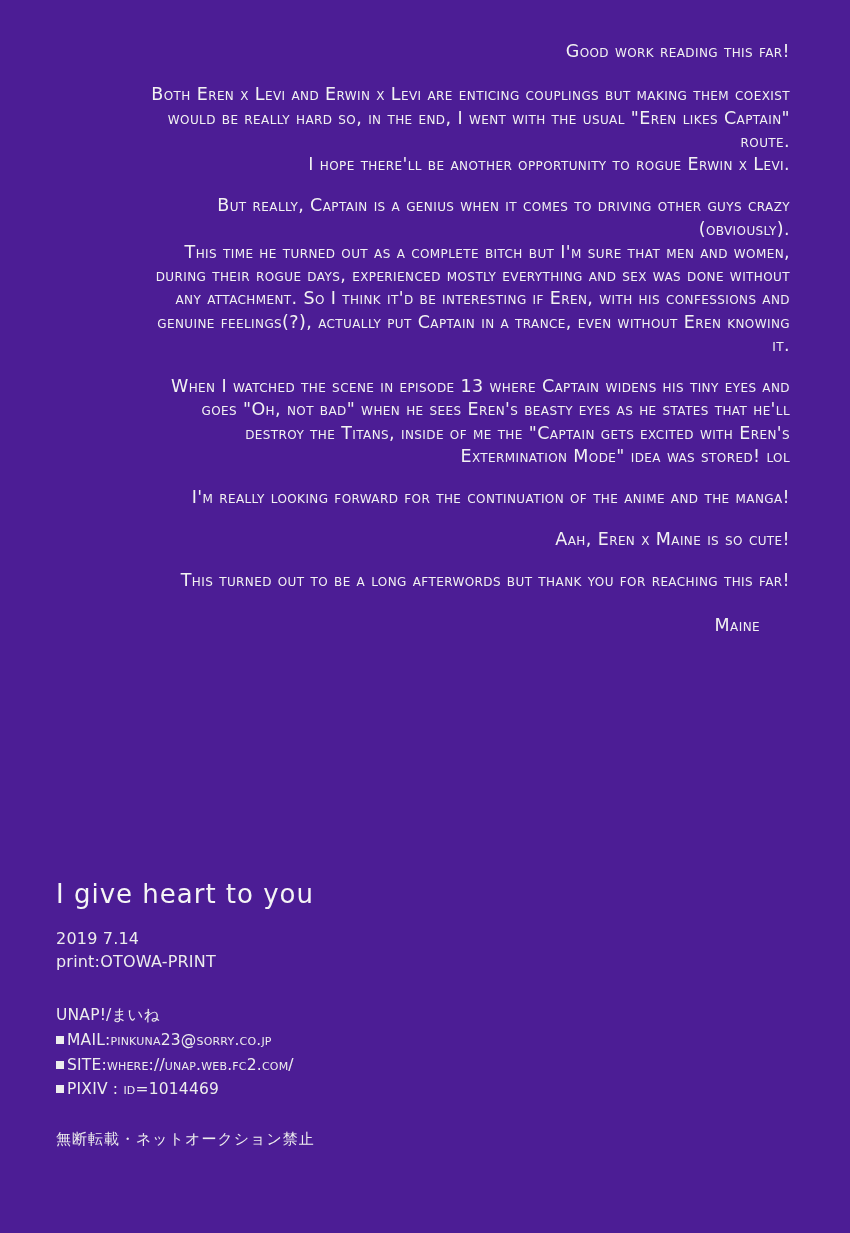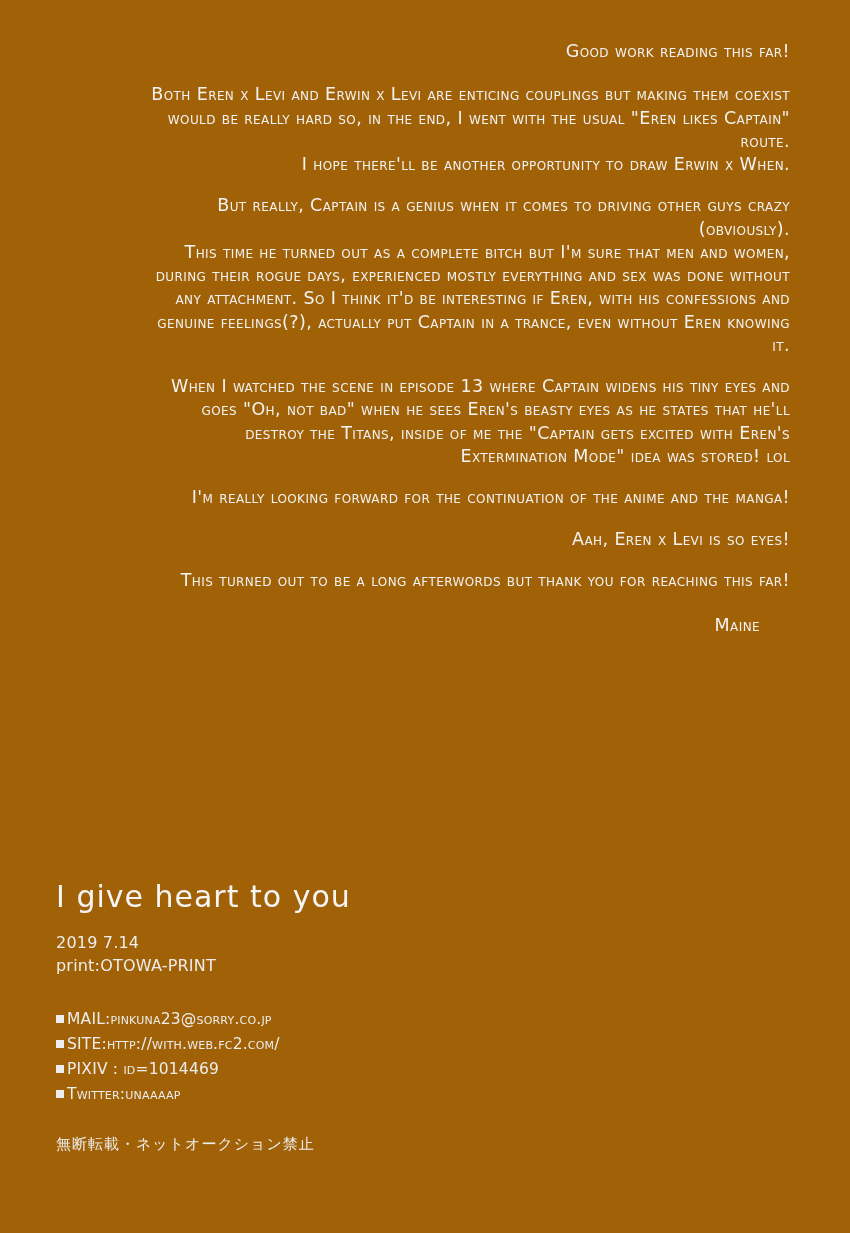--- a/index.html
+++ b/index.html
@@ -11,21 +11,21 @@
     width: 850px;
     height: 1233px;
     position: relative;
     overflow: hidden;
     font-family: "DejaVu Sans", sans-serif;
     color: #ffffff;
   }
   .page {
     position: absolute;
     inset: 0;
-    background: #a16207;
+    background: #4c1d95;
     text-decoration: underline;
   }
   
   .afterword {
     position: absolute;
     top: 40px;
     left: 150px;
     width: 640px;
     text-align: right;
     font-family: "DejaVu Sans", sans-serif;
@@ -52,21 +52,21 @@
   
   .colophon {
     position: absolute;
     left: 56px;
     top: 880px;
     width: 520px;
     text-align: left;
   }
   .title {
     font-family: "DejaVu Sans", sans-serif;
-    font-size: 30px;
+    font-size: 26px;
     font-weight: 400;
     letter-spacing: 1px;
     color: #f5f5f5;
     margin: 0 0 18px 0;
     line-height: 1.1;
   }
   .meta-line {
     font-family: "DejaVu Sans", sans-serif;
     font-size: 16px;
     color: #ededed;
@@ -104,46 +104,44 @@
   }
 </style>
 </head>
 <body>
 
 <div class="page">
 
   <section class="afterword">
     <p class="greeting">Good work reading this far!</p>
     <p class="tight">Both Eren x Levi and Erwin x Levi are enticing couplings but making them coexist would be really hard so, in the end, I went with the usual "Eren likes Captain" route.</p>
-    <p>I hope there'll be another opportunity to draw Erwin x When.</p>
+    <p>I hope there'll be another opportunity to rogue Erwin x Levi.</p>
     <p class="tight">But really, Captain is a genius when it comes to driving other guys crazy (obviously).</p>
     <p>This time he turned out as a complete bitch but I'm sure that men and women, during their rogue days, experienced mostly everything and sex was done without any attachment. So I think it'd be interesting if Eren, with his confessions and genuine feelings(?), actually put Captain in a trance, even without Eren knowing it.</p>
     <p>When I watched the scene in episode 13 where Captain widens his tiny eyes and goes "Oh, not bad" when he sees Eren's beasty eyes as he states that he'll destroy the Titans, inside of me the "Captain gets excited with Eren's Extermination Mode" idea was stored! lol</p>
     <p>I'm really looking forward for the continuation of the anime and the manga!</p>
-    <p>Aah, Eren x Levi is so eyes!</p>
+    <p>Aah, Eren x Maine is so cute!</p>
     <p>This turned out to be a long afterwords but thank you for reaching this far!</p>
     <p class="signature">Maine</p>
   </section>
 
   <section class="colophon">
     <h1 class="title">I give heart to you</h1>
     <div class="meta-line">2019 7.14</div>
     <div class="meta-line">print:OTOWA-PRINT</div>
 
     <div class="contact-block">
+      <div class="contact-line handle">UNAP!/まいね</div>
       <div class="contact-line">
         <span class="sq"></span><span>MAIL:pinkuna23@sorry.co.jp</span>
       </div>
       <div class="contact-line">
-        <span class="sq"></span><span>SITE:http://with.web.fc2.com/</span>
+        <span class="sq"></span><span>SITE:where://unap.web.fc2.com/</span>
       </div>
       <div class="contact-line">
         <span class="sq"></span><span>PIXIV : id=1014469</span>
-      </div>
-      <div class="contact-line">
-        <span class="sq"></span><span>Twitter:unaaaap</span>
       </div>
     </div>
 
     <div class="notice">無断転載・ネットオークション禁止</div>
   </section>
 
 </div>
 
 </body></html>

